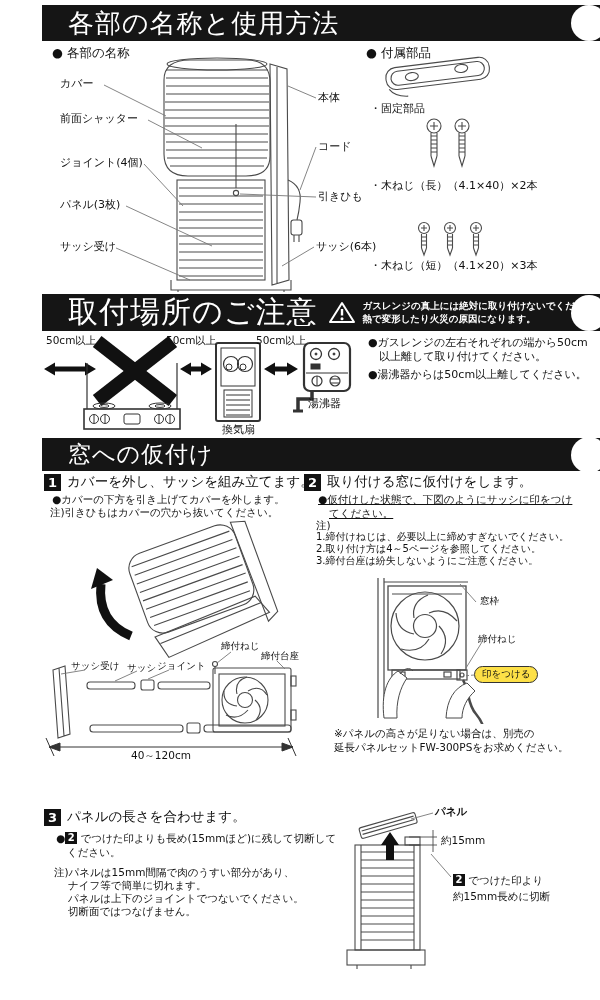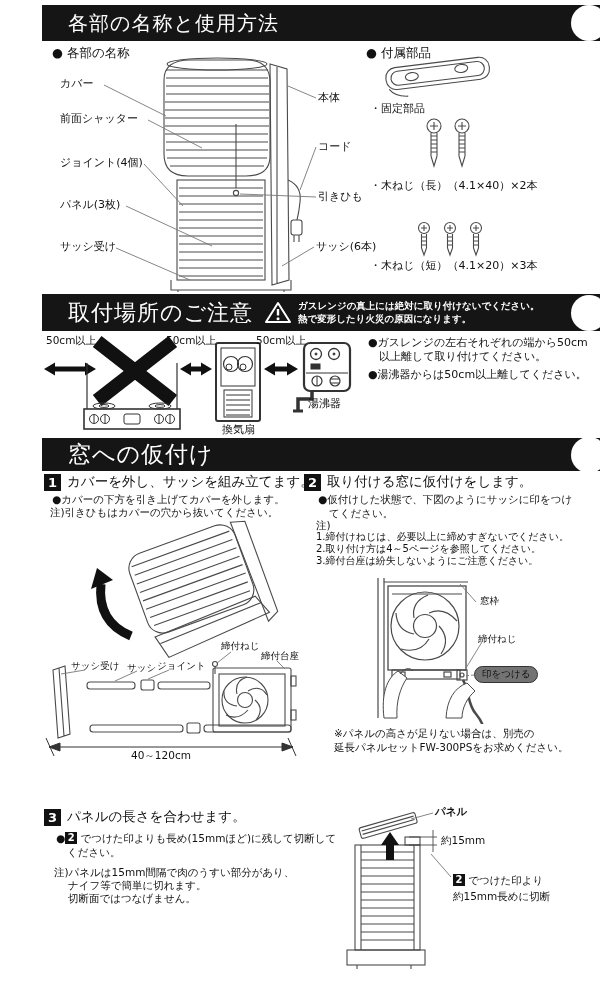--- a/index.html
+++ b/index.html
@@ -2,39 +2,39 @@
 <html><head>
 <meta charset="utf-8">
 <style>
   html,body{margin:0;padding:0;}
   #page{position:relative;width:600px;height:1000px;background:#fff;overflow:hidden;
         font-family:"DejaVu Sans","Liberation Sans",sans-serif;color:#111;}
   .banner{position:absolute;left:42px;right:0;background:#151515;color:#fff;display:flex;align-items:center;}
   .banner .notch{position:absolute;right:-7px;top:50%;transform:translateY(-50%);
         width:36px;height:36px;border-radius:50%;background:#fff;}
   .banner-title{padding-left:26px;letter-spacing:1px;white-space:nowrap;}
-  .b1{top:5px;height:36px;}   .b1 .banner-title{font-size:20px;line-height:36px;}
-  .b2{top:294px;height:37px;} .b2 .banner-title{font-size:22px;}
+  .b1{top:5px;height:36px;}   .b1 .banner-title{font-size:26px;line-height:36px;}
+  .b2{top:294px;height:37px;} .b2 .banner-title{font-size:30px;}
   .b3{top:438px;height:33px;} .b3 .banner-title{font-size:23px;}
   .warnbox{display:flex;align-items:center;margin-left:12px;gap:7px;justify-content:space-between;}
   .warntext{font-size:9.5px;font-weight:bold;line-height:1.3;white-space:nowrap;}
   .heading{position:absolute;font-size:12.5px;white-space:nowrap;}
   .lbl{position:absolute;font-size:11px;white-space:nowrap;}
   .lbl-s{position:absolute;font-size:9.5px;white-space:nowrap;}
   .small{font-size:10.5px;line-height:1.3;}
   .hang{padding-left:11px;text-indent:-11px;}
   .stephead{position:absolute;display:flex;align-items:center;gap:6px;font-size:13.5px;white-space:nowrap;}
   .numbox{flex:0 0 auto;width:17px;height:17px;background:#111;color:#fff;text-align:center;
           line-height:17px;font-weight:bold;font-size:13px;}
   .numbox-s{display:inline-block;width:12px;height:12px;background:#111;color:#fff;text-align:center;
           line-height:12px;font-weight:bold;font-size:10px;text-indent:0;vertical-align:1px;}
   .abs{position:absolute;}
   svg{display:block;}
   .callout{position:absolute;border:1.2px solid #333;border-radius:9px;font-size:9.5px;
-           padding:1px 7px;white-space:nowrap;background:#737373;}
+           padding:1px 7px;white-space:nowrap;background:#fde047;}
 </style>
 </head>
 <body>
 
 <div id="page">
 
   <div class="banner b1">
     <span class="banner-title">各部の名称と使用方法</span>
     <span class="notch"></span>
   </div>
@@ -262,21 +262,21 @@
     <div class="lbl-s" style="left:26px;top:142px;">サッシ受け</div>
     <div class="lbl-s" style="left:82px;top:144px;">サッシ</div>
     <div class="lbl-s" style="left:112px;top:142px;">ジョイント</div>
     <div class="lbl" style="left:86px;top:231px;font-size:10.5px;">40～120cm</div>
   </div>
 
   <div class="stephead" style="left:304px;top:473px;">
     <span class="numbox">2</span>
     <span>取り付ける窓に仮付けをします。</span>
   </div>
-  <div class="abs small hang" style="left:318px;top:493px;width:248px;">●仮付けした状態で、下図のようにサッシに印をつけてください。</div>
+  <div class="abs small hang" style="left:318px;top:493px;width:248px;text-decoration:underline;">●仮付けした状態で、下図のようにサッシに印をつけてください。</div>
   <div class="abs small" style="left:316px;top:519px;">注)</div>
   <div class="abs" style="left:316px;top:531px;width:282px;font-size:10px;line-height:1.18;">
     <div>1.締付けねじは、必要以上に締めすぎないでください。</div>
     <div>2.取り付け方は4～5ページを参照してください。</div>
     <div>3.締付台座は紛失しないようにご注意ください。</div>
   </div>
 
   <div class="abs" style="left:340px;top:578px;width:255px;height:146px;">
     <svg width="255" height="146" viewBox="0 0 255 146">
       <g stroke="#4a4a4a" stroke-width="1.2" fill="none">
@@ -319,20 +319,21 @@
   <div class="stephead" style="left:44px;top:808px;">
     <span class="numbox">3</span>
     <span>パネルの長さを合わせます。</span>
   </div>
   <div class="abs small hang" style="left:56px;top:832px;width:276px;">
     <span>●</span><span class="numbox-s">2</span> <span>でつけた印よりも長め(15mmほど)に残して切断してください。</span>
   </div>
   <div class="abs small" style="left:54px;top:866px;width:290px;line-height:1.25;">
     <div>注)パネルは15mm間隔で肉のうすい部分があり、</div>
     <div style="padding-left:14px;">ナイフ等で簡単に切れます。</div>
+    <div style="padding-left:14px;">パネルは上下のジョイントでつないでください。</div>
     <div style="padding-left:14px;">切断面ではつなげません。</div>
   </div>
 
   <div class="abs" style="left:345px;top:800px;width:250px;height:195px;">
     <svg width="250" height="195" viewBox="0 0 250 195">
       <g stroke="#4a4a4a" stroke-width="1.1" fill="none">
         <g>
           <rect x="10" y="45" width="65" height="105"></rect>
           <path d="M16 45 V150 M69 45 V150"></path>
           <path d="M16 52 H69 M16 60 H69 M16 68 H69 M16 76 H69 M16 84 H69 M16 92 H69 M16 100 H69 M16 108 H69 M16 116 H69 M16 124 H69 M16 132 H69 M16 140 H69"></path>

